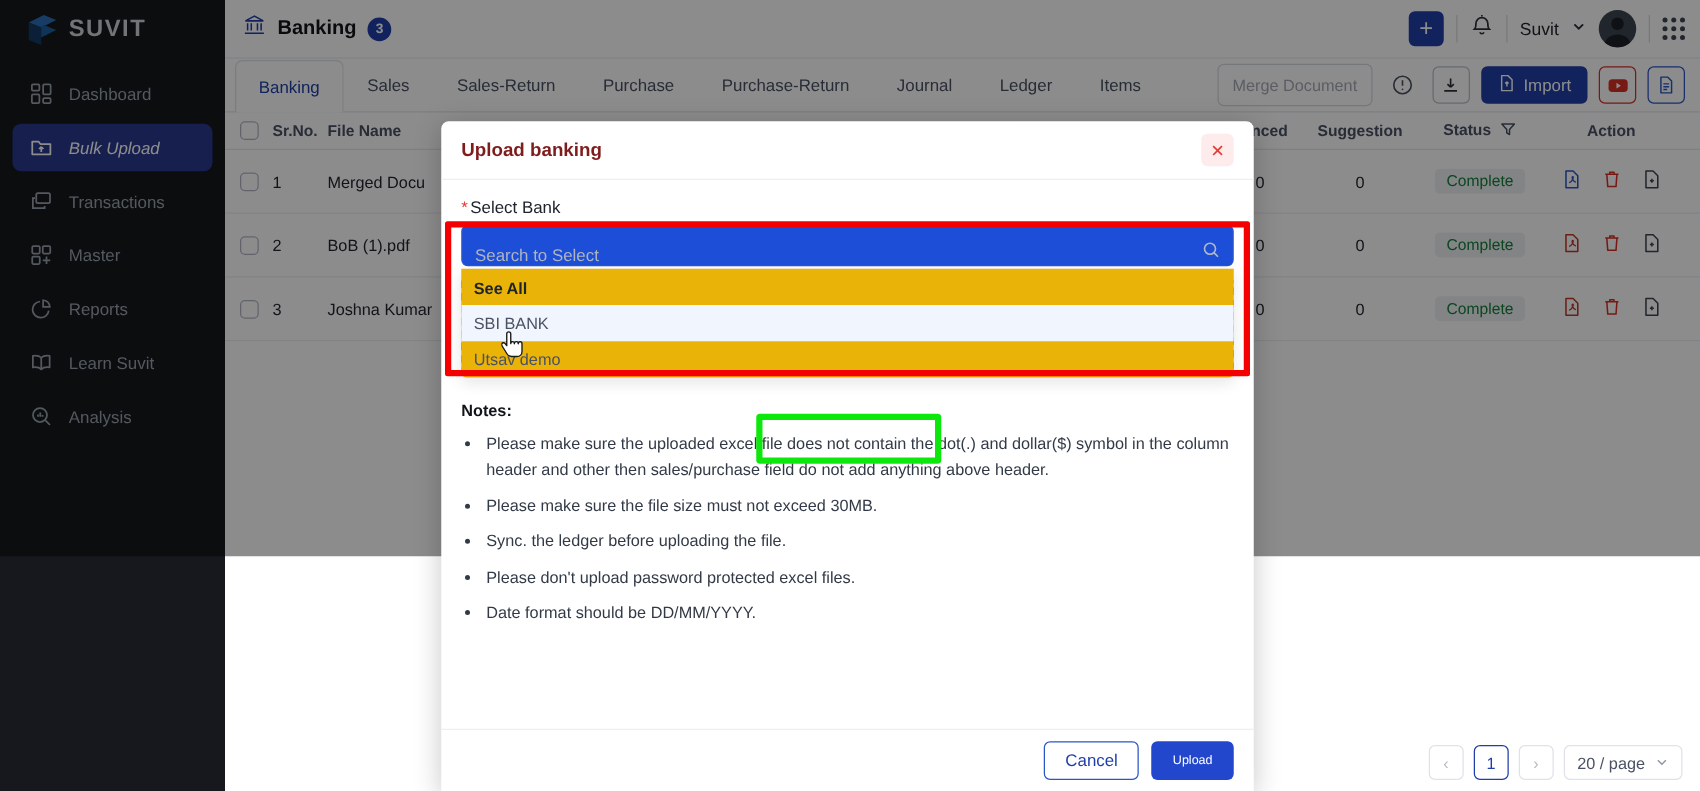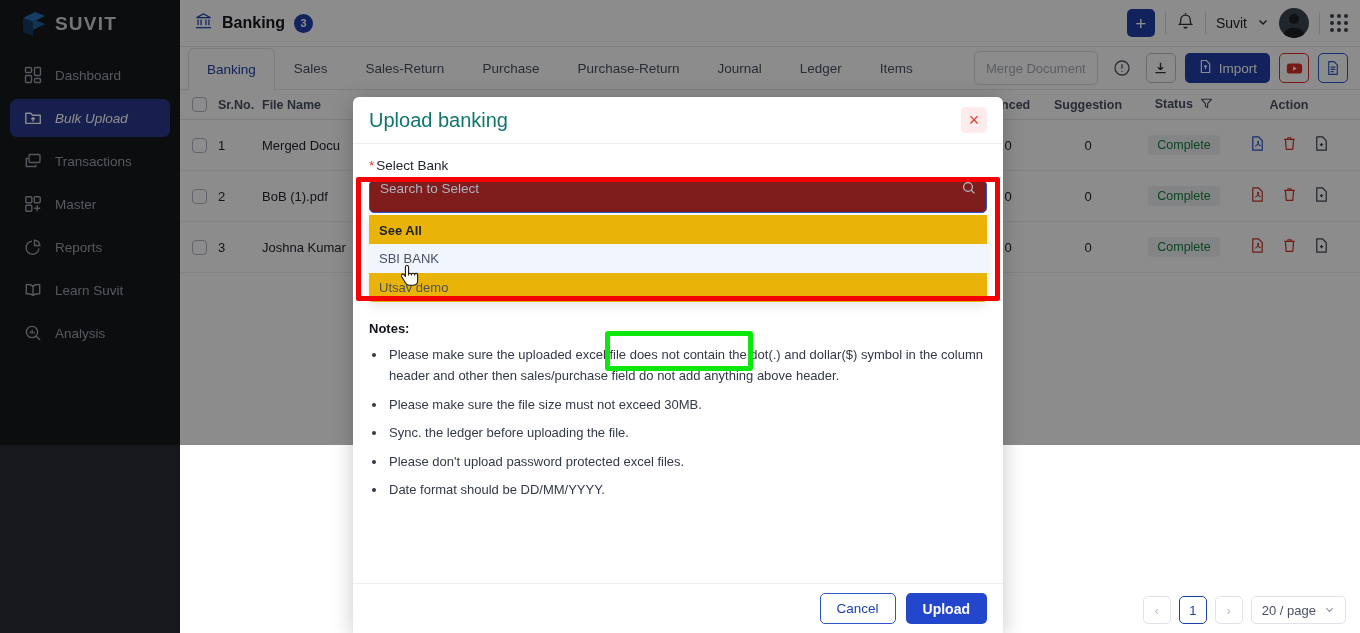--- a/index.html
+++ b/index.html
@@ -173,39 +173,39 @@
     position: absolute; left: 353px; top: 97px;
     width: 650px; height: 536px;
     background: #fff; border-radius: 6px 6px 0 0;
     box-shadow: 0 4px 22px rgba(0,0,0,0.22);
     display: flex; flex-direction: column;
   }
   .modal-head {
     height: 47px; display: flex; align-items: center;
     padding: 0 16px; border-bottom: 1px solid #edeff2;
   }
-  .modal-title { font-size: 20px; font-weight: normal; color: #0f766e; }
+  .modal-title { font-size: 15px; font-weight: bold; color: #7f1d1d; }
   .modal-close {
     margin-left: auto; width: 26px; height: 26px; border-radius: 5px;
     background: #fdeceb; color: #e23b34; font-size: 18px;
     display: flex; align-items: center; justify-content: center;
     cursor: pointer; line-height: 1;
   }
   .modal-body { padding: 14px 16px 0 16px; position: relative; flex: 1; }
   .field-label {
     font-size: 13.5px; color: #20242c; margin-bottom: 7px;
   }
   .req { color: #e23b34; margin-right: 2px; }
 
   
   .select-wrap { position: relative; z-index: 5; }
   .select-input {
     height: 33px; border: 1px solid #2a56c6; border-radius: 5px;
-    display: flex; align-items: flex-start; padding: 0 10px;
-    background: #7f1d1d; cursor: text;
+    display: flex; align-items: flex-end; padding: 0 10px;
+    background: #1d4ed8; cursor: text;
   }
   .select-ph { font-size: 13.5px; color: #aeb4c0; }
   .select-search-ico { margin-left: auto; }
   .dropdown {
     position: absolute; left: 0; right: 0; top: 35px;
     background: #eab308; border-radius: 0 0 4px 4px;
     box-shadow: 0 4px 12px rgba(0,0,0,0.10);
     overflow: hidden;
   }
   .dd-group {
@@ -259,22 +259,22 @@
     height: 50px; display: flex; align-items: center; justify-content: flex-end;
     gap: 10px; padding: 0 16px; border-top: 1px solid #edeff2;
   }
   .btn-cancel {
     height: 31px; padding: 0 16px; border: 1px solid #2a56c6;
     border-radius: 5px; background: #fff; color: #1f3fa8;
     font-size: 13.5px; cursor: pointer;
   }
   .btn-upload {
     height: 31px; padding: 0 17px; border: none; border-radius: 5px;
-    background: #2347cc; color: #fff; font-size: 14px;
-    font-weight: bold; cursor: pointer;
+    background: #2347cc; color: #fff; font-size: 10px;
+    font-weight: normal; cursor: pointer;
   }
 
   
   .cursor { position: absolute; left: 401px; top: 264px; z-index: 30; }
 </style>
 </head>
 <body>
 
 <div id="app">
 

